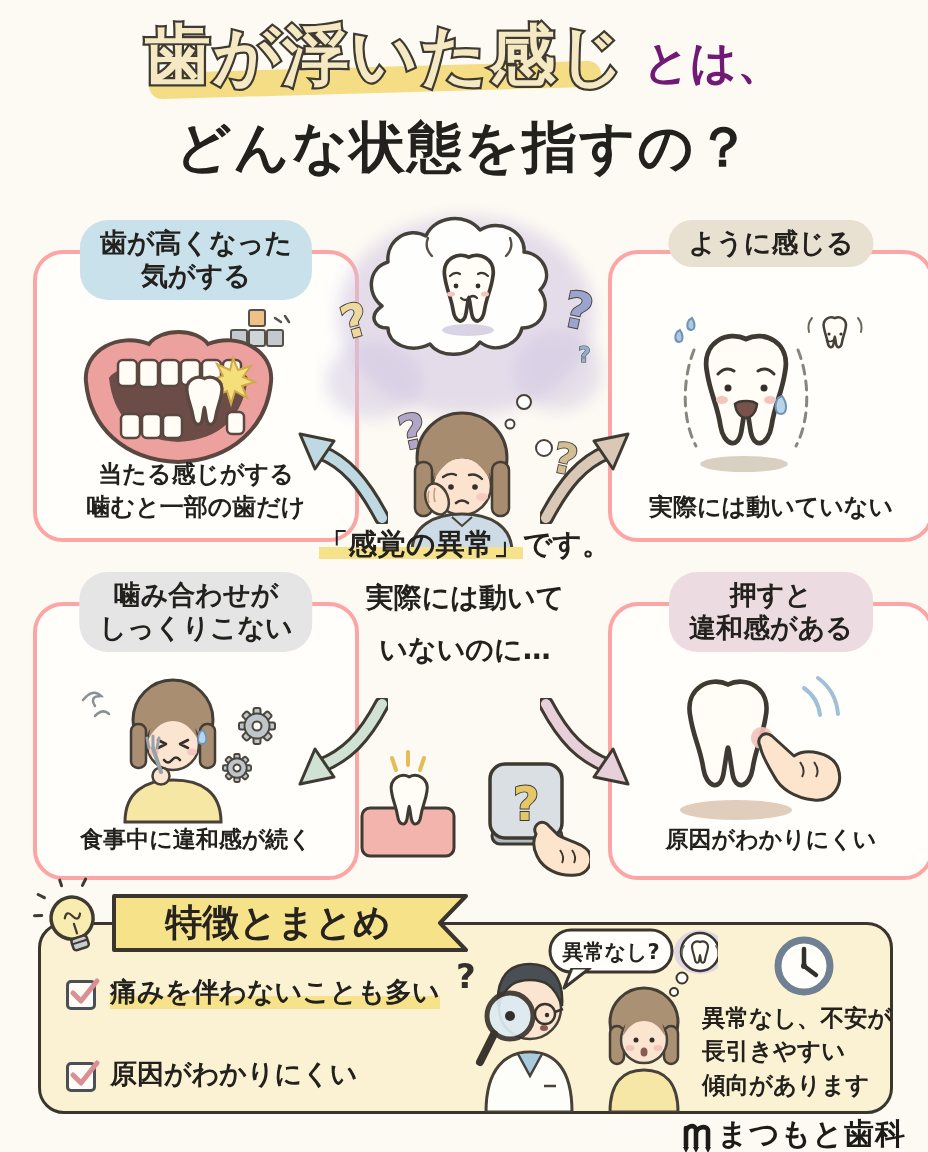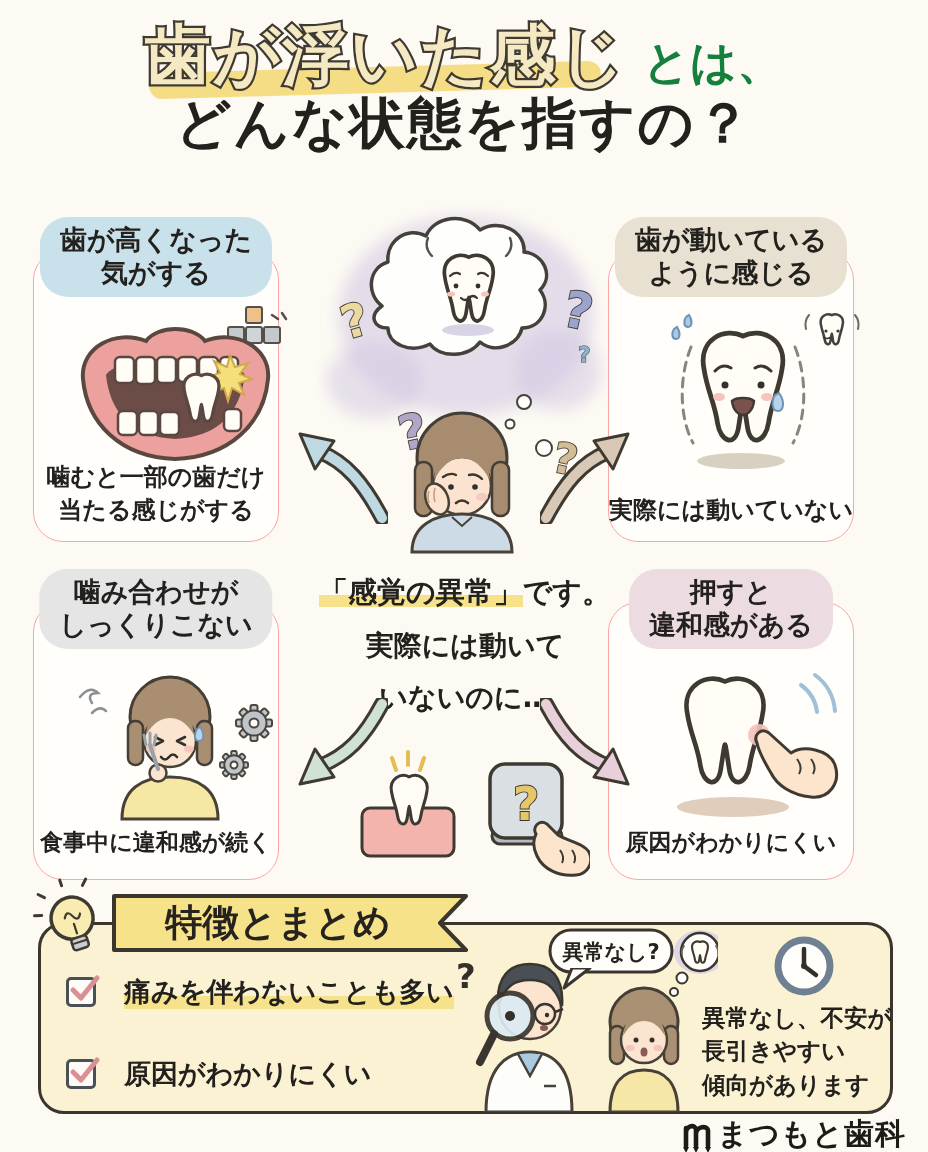--- a/index.html
+++ b/index.html
@@ -6,40 +6,40 @@
   html,body{width:928px;height:1152px}
   body{background:#fdfaf3;font-family:"DejaVu Sans",sans-serif;color:#2e2b26;overflow:hidden}
   .stage{position:relative;width:928px;height:1152px}
   .abs{position:absolute}
 
   
   .title{left:0;top:20px;width:100%;text-align:center;font-weight:800;line-height:1.1}
   .t1{position:relative;display:inline-block;white-space:nowrap}
   .t1 .hl-bar{position:absolute;left:4px;bottom:0;width:452px;height:26px;background:#f3d979;border-radius:13px;transform:rotate(-1.6deg);opacity:.9;z-index:0}
   .t1 .word{position:relative;z-index:1;font-size:66px;letter-spacing:2px;color:#f5e9c3;-webkit-text-stroke:4.5px #3f3a31;paint-order:stroke fill}
-  .t1 .suffix{position:relative;z-index:1;font-size:46px;color:#15803d;margin-left:16px}
-  .t2{font-size:55px;color:#23211d;letter-spacing:2px;margin-top:0}
+  .t1 .suffix{position:relative;z-index:1;font-size:46px;color:#701a75;margin-left:16px}
+  .t2{font-size:55px;color:#23211d;letter-spacing:2px;margin-top:24px}
 
   
-  .card{position:absolute;width:246px;background:#fffefb;border:1px solid #fca5a5;border-radius:30px;z-index:1}
+  .card{position:absolute;width:326px;background:#fffefb;border:4px solid #fca5a5;border-radius:30px;z-index:1}
   .card .pill{position:absolute;left:50%;transform:translateX(-50%);top:-34px;border-radius:28px;padding:7px 20px;text-align:center;font-weight:800;font-size:27px;line-height:1.22;color:#23211d;white-space:nowrap}
   .pill-blue{background:#c9e1eb}.pill-beige{background:#e8e0d1}.pill-green{background:#e5e5e5}.pill-pink{background:#ecdce2}
   .card .caption{position:absolute;left:0;right:0;bottom:14px;text-align:center;font-weight:700;font-size:24px;line-height:1.38;color:#23211d}
   .card .caption.single{font-size:23px;bottom:20px}
   .illus{position:absolute}
 
   
-  .statement{left:300px;top:573px;width:330px;text-align:center;font-weight:800;color:#23211d;z-index:2}
+  .statement{left:300px;top:525px;width:330px;text-align:center;font-weight:800;color:#23211d;z-index:2}
   .statement .l1{font-size:29px;white-space:nowrap}
   .statement .l1 .hl{background:linear-gradient(transparent 58%, #f6e28a 58%, #f6e28a 94%, transparent 94%)}
   .statement .sub{font-size:28px;margin-top:14px}
 
   
   .summary-box{left:38px;top:922px;width:855px;height:192px;background:#fbf1d3;border:3px solid #3a362e;border-radius:26px;z-index:1}
-  .check-item{position:absolute;display:flex;align-items:center;gap:28px;z-index:3}
+  .check-item{position:absolute;display:flex;align-items:flex-end;gap:14px;z-index:3}
   .check-item .cb{width:30px;height:30px;border:3px solid #4b5054;border-radius:5px;background:#fdfcf6;position:relative;flex:none}
   .check-item .cb svg{position:absolute;left:-2px;top:-8px}
   .check-item .txt{font-size:27px;font-weight:800;color:#23211d;white-space:nowrap}
   .check-item .txt.hl{background:linear-gradient(transparent 62%, #f6e28a 62%, #f6e28a 96%, transparent 96%)}
   .note{position:absolute;left:106px;top:1068px;font-size:19px;font-weight:700;color:#2b2822;z-index:3;white-space:nowrap}
   .side-text{position:absolute;left:702px;top:1002px;width:200px;font-size:23.5px;font-weight:800;line-height:1.42;color:#23211d;z-index:3}
 
   
   .footer{position:absolute;right:22px;top:1114px;display:flex;align-items:center;gap:2px;z-index:4}
   .footer .name{font-size:30px;font-weight:800;color:#1c1b18;letter-spacing:1px}
@@ -95,28 +95,27 @@
           <rect x="162" y="40" width="18" height="23" rx="5"></rect>
         <rect x="60" y="94" width="19" height="24" rx="5"></rect>
           <rect x="81" y="94" width="19" height="24" rx="5"></rect>
         <rect x="102" y="95" width="19" height="23" rx="5"></rect>
           <rect x="166" y="92" width="17" height="22" rx="5"></rect>
       </g>
       <polygon points="172,38 177,50 190,46 182,57 194,62 181,66 186,78 174,71 170,84 166,71 154,76 161,64 149,60 162,56 156,44 169,50" fill="#f5df7a" stroke="#cfa94a" stroke-width="2"></polygon>
       <use href="#molar" transform="translate(117,52) scale(0.66)" fill="#fffdf6" stroke="#5a4840" stroke-width="5"></use>
     </svg>
     <div class="caption">
+      <div>当たる感じがする</div>
       <div>噛むと一部の歯だけ</div>
-      <div>当たる感じがする</div>
     </div>
   </div>
 
   <div class="card" style="left:608px;top:250px;height:292px">
     <div class="pill pill-beige">
-      <div>歯が動いている</div>
       <div>ように感じる</div>
     </div>
     <svg class="illus" style="left:24px;top:54px" width="235" height="172" viewBox="0 0 235 172">
       <ellipse cx="108" cy="156" rx="44" ry="8" fill="#d8d0c0"></ellipse>
       <g>
         <use href="#molar" transform="translate(182,6) scale(0.42)" fill="#fffdf6" stroke="#46413a" stroke-width="6"></use>
         <circle cx="193" cy="26" r="1.6" fill="#3a362f"></circle>
           <circle cx="205" cy="26" r="1.6" fill="#3a362f"></circle>
         <path d="M190,32 q4,3 8,0" fill="none" stroke="#3a362f" stroke-width="1.6"></path>
         <path d="M176,10 q-5,6 -3,14 M222,10 q5,6 3,14" fill="none" stroke="#6d675d" stroke-width="2" stroke-linecap="round"></path>

